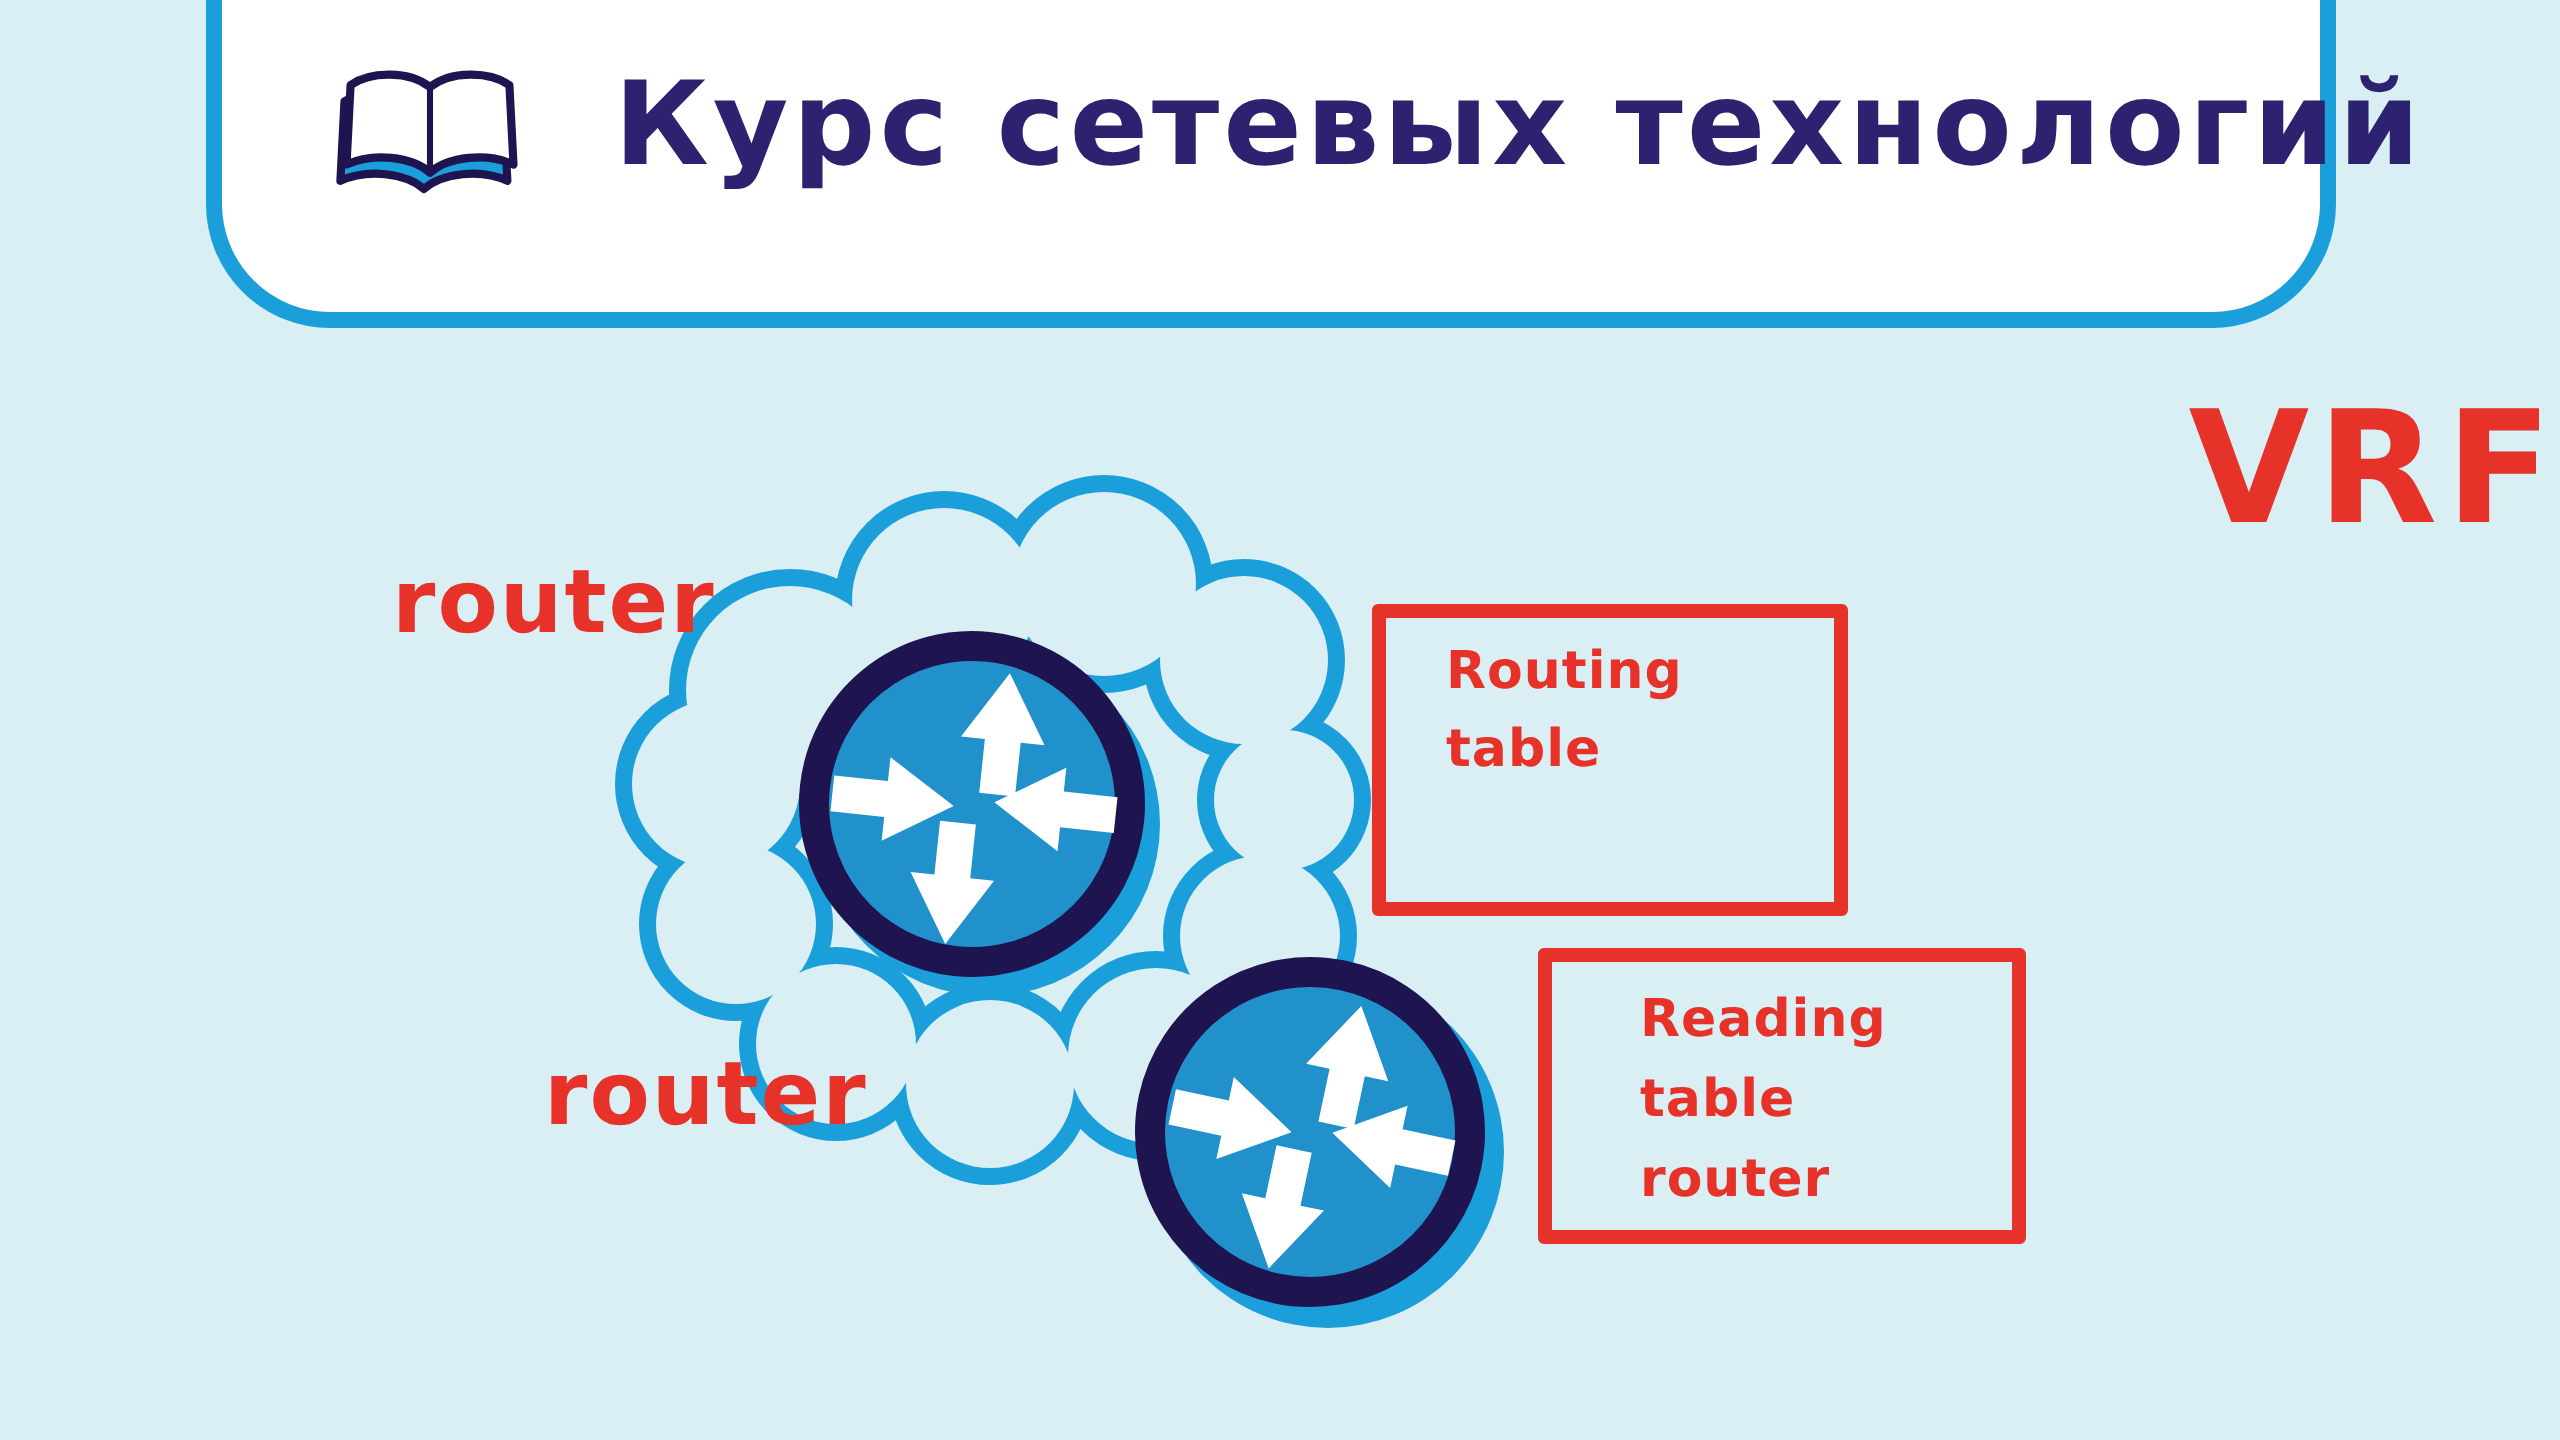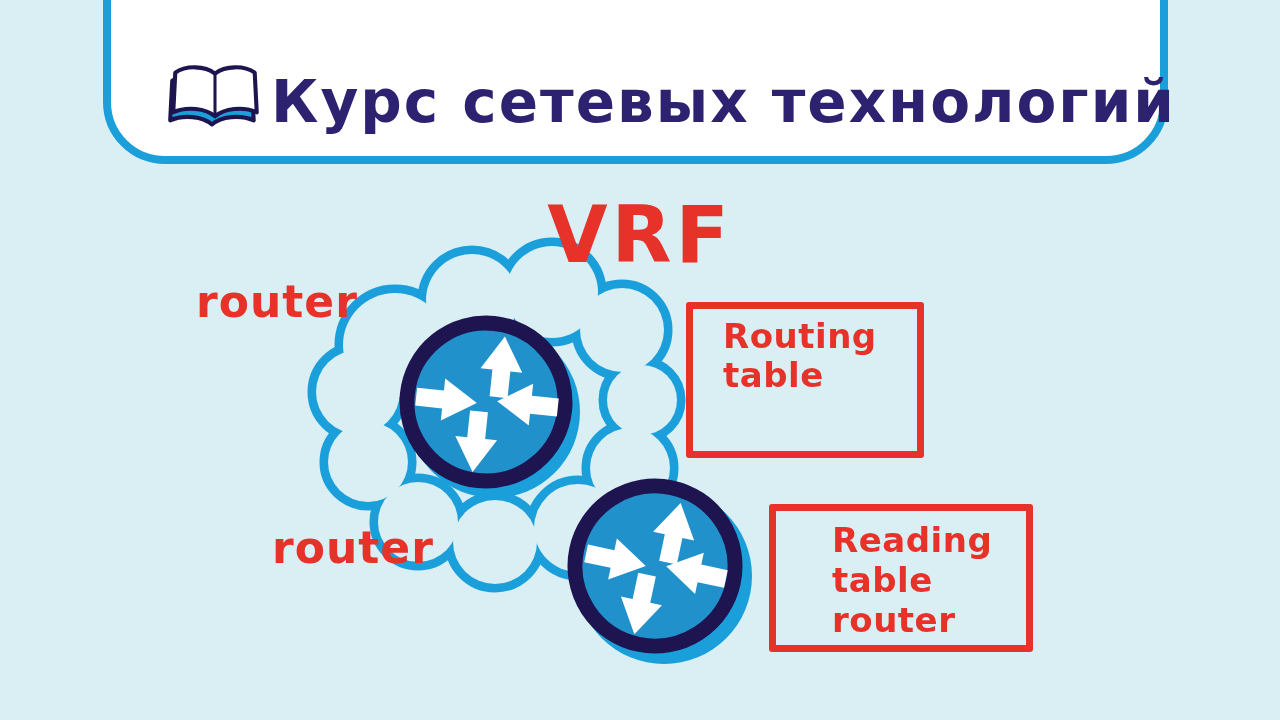--- a/index.html
+++ b/index.html
@@ -8,31 +8,31 @@
     background:var(--bg,#d9eff4);
     font-family:"DejaVu Sans",sans-serif;
   }
   
   .header-card{
     position:absolute;left:103px;top:-64px;width:1065px;height:228px;
     box-sizing:border-box;background:var(--card-bg,#fff);
     border:8px solid var(--blue,#1b9fda);border-radius:62px;
   }
   .header-inner{
-    position:absolute;left:48px;top:100px;height:92px;
-    display:flex;align-items:flex-end;
+    position:absolute;left:48px;top:84px;height:92px;
+    display:flex;align-items:flex-start;gap:36px;
   }
   .book-svg{width:112px;height:78px;flex:0 0 auto;}
   .header-title{
     color:var(--title-navy,#2d2270);
     font-size:58px;font-weight:600;letter-spacing:2px;white-space:nowrap;
   }
   
   .vrf-heading{
-    position:absolute;left:0;top:190px;width:1280px;text-align:center;
+    position:absolute;left:0;top:190px;width:1280px;text-align:right;
     color:var(--red,#e63229);font-size:78px;font-weight:700;letter-spacing:4px;
   }
   
   .scene{position:absolute;left:0;top:0;width:1280px;height:720px;}
   .cstroke circle{fill:none;stroke:var(--blue,#1b9fda);stroke-width:17;}
   .cfill circle{fill:var(--bg,#d9eff4);stroke:none;}
   .router-shadow{fill:var(--blue,#1b9fda);}
   .disc{fill:var(--router-blue,#2191cc);stroke:var(--navy,#1d1450);stroke-width:15;}
   .arr{fill:var(--white,#ffffff);}
   .book-cover{fill:var(--blue,#1b9fda);stroke:var(--navy,#1d1450);stroke-width:4;stroke-linejoin:round;}
@@ -43,25 +43,25 @@
     position:absolute;color:var(--red,#e63229);
     font-size:44px;font-weight:600;line-height:47px;letter-spacing:1px;
   }
   .hand-label span{display:block;}
   .label-vr{left:196px;top:278px;}
   .label-real{left:272px;top:524px;}
   
   .red-box{
     position:absolute;box-sizing:border-box;
     border:7px solid var(--red,#e63229);border-radius:3px;
-    color:var(--red,#e63229);font-size:34px;font-weight:600;letter-spacing:0.5px;
+    color:var(--red,#e63229);font-size:26px;font-weight:600;letter-spacing:0.5px;
   }
   .red-box span{display:block;}
   .box-routing{left:686px;top:302px;width:238px;height:156px;padding:8px 0 0 30px;line-height:39px;}
-  .box-reading{left:769px;top:504px;width:264px;height:148px;padding:9px 0 0 56px;line-height:40px;}
+  .box-reading{left:769px;top:474px;width:244px;height:148px;padding:9px 0 0 44px;line-height:40px;}
 </style>
 </head>
 <body>
 
 <div class="stage">
 
   <svg class="scene" viewBox="0 0 1280 720" aria-hidden="true">
     <defs>
       <path id="arr" d="M -9 30 L -9 3 L -21 3 L 0 -31 L 21 3 L 9 3 L 9 30 Z"></path>
     </defs>

